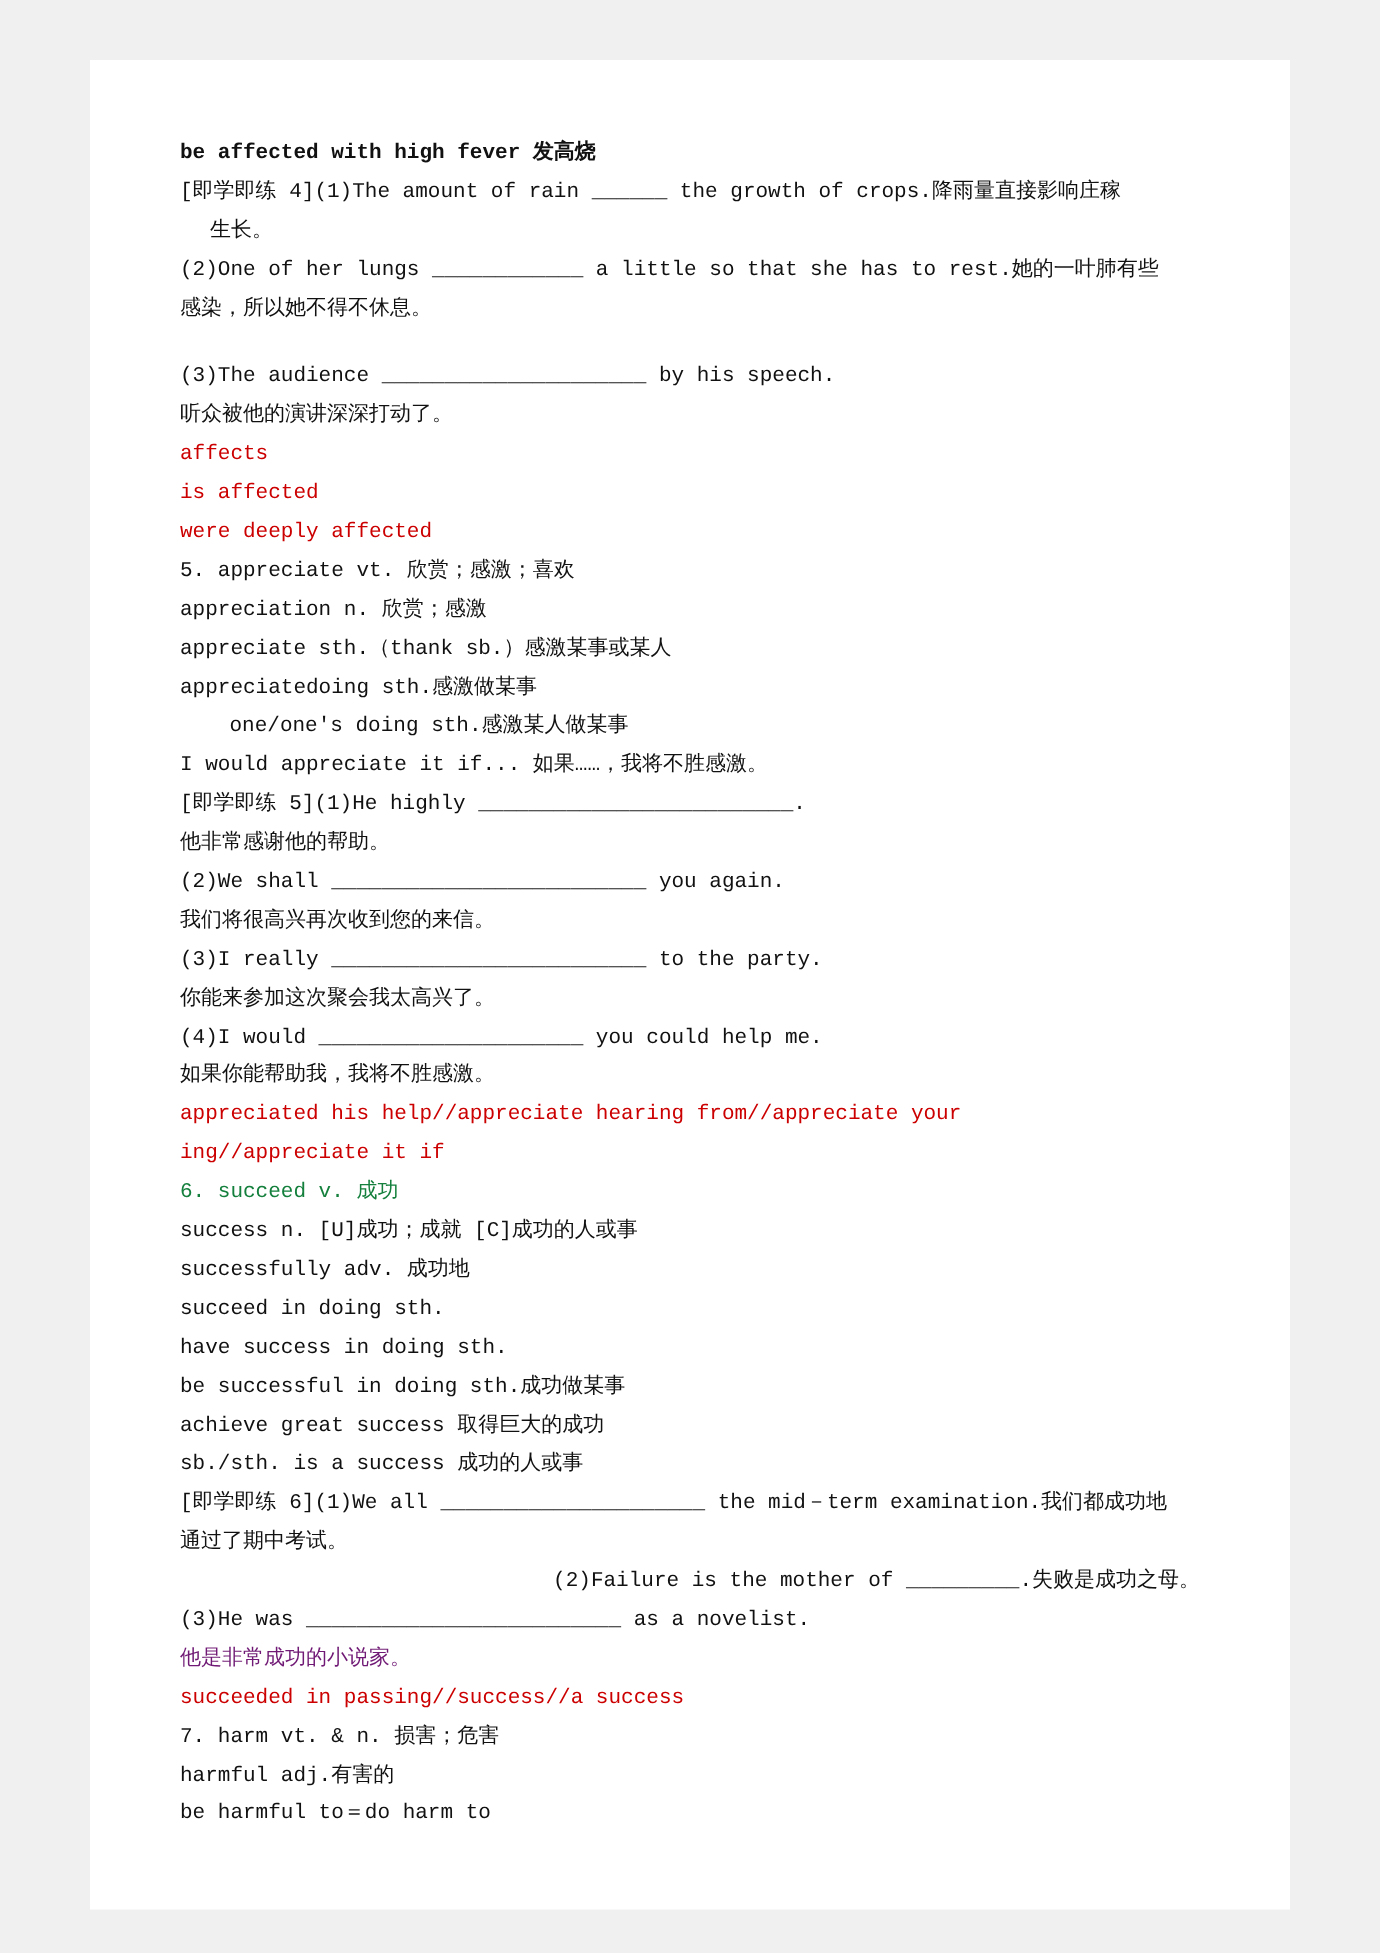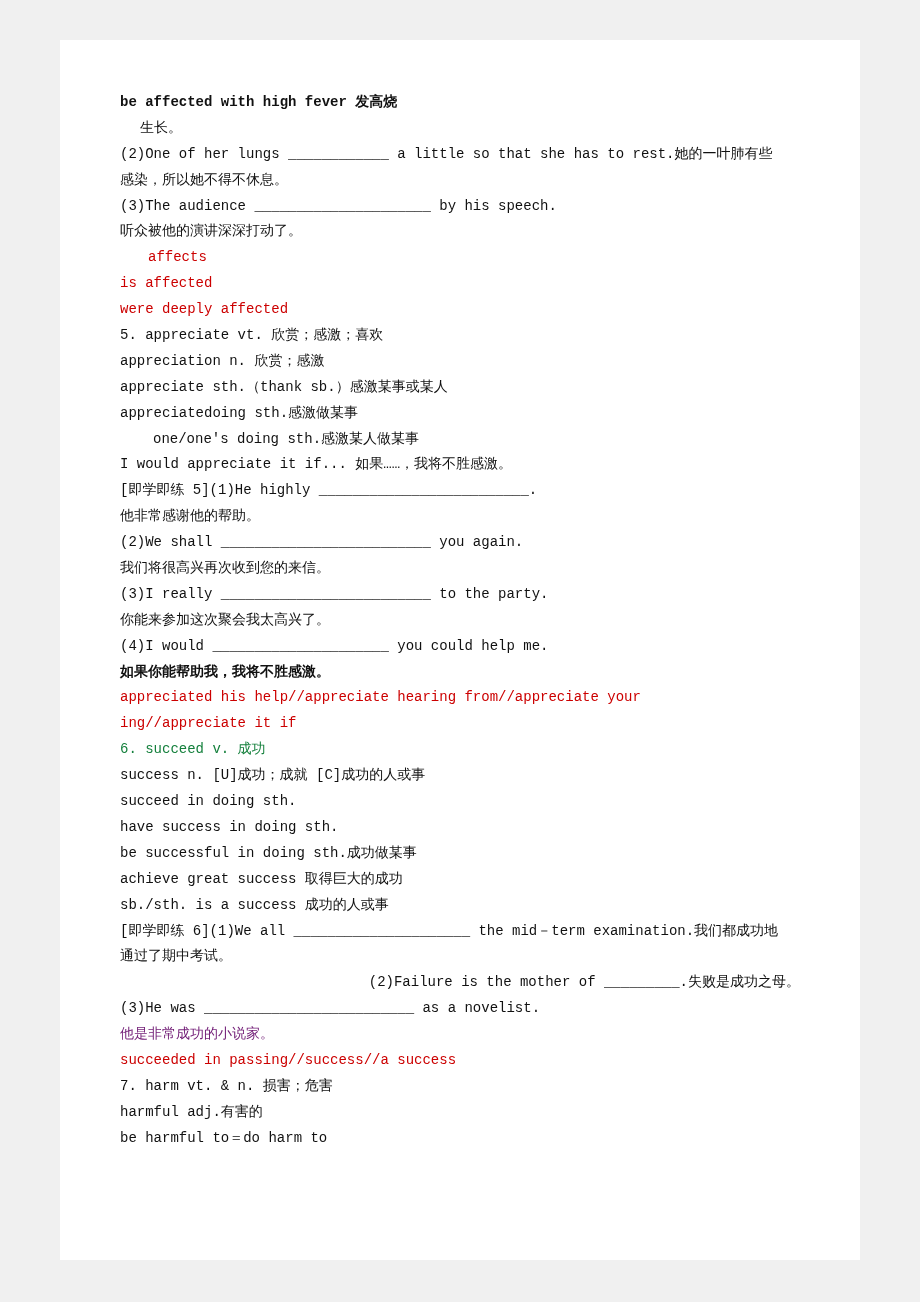--- a/index.html
+++ b/index.html
@@ -26,46 +26,48 @@
       margin-bottom: 0;
       line-height: 1.9;
     }
   </style>
 </head>
 <body>
 
 <div class="page">
   <div id="lines-container">
       <p style="line-height: 1.85; color: rgb(17, 17, 17); font-weight: bold;">be affected with high fever  发高烧</p>
+      <p style="line-height: 1.85; color: rgb(17, 17, 17);">  [即学即练 4](1)The amount of rain ______ the growth of crops.降雨量直接影响庄稼</p>
       <p style="line-height: 1.85; color: rgb(17, 17, 17); margin-left: 20px;">生长。</p>
       <p style="line-height: 1.85; color: rgb(17, 17, 17);">(2)One of her lungs ____________ a little so that she has to rest.她的一叶肺有些</p>
       <p style="line-height: 1.85; color: rgb(17, 17, 17);">感染，所以她不得不休息。</p>
-      <p style="line-height: 1.85; color: rgb(17, 17, 17);">(3)The audience _____________________ by his speech.</p>
+      <p style="line-height: 1.85; color: rgb(17, 17, 17); margin-top: 20px;">(3)The audience _____________________ by his speech.</p>
       <p style="line-height: 1.85; color: rgb(17, 17, 17);">听众被他的演讲深深打动了。</p>
-      <p style="line-height: 1.85; color: rgb(204, 0, 0); margin-left: 28px;">affects</p>
+      <p style="line-height: 1.85; color: rgb(204, 0, 0);">affects</p>
       <p style="line-height: 1.85; color: rgb(204, 0, 0);">is    affected</p>
       <p style="line-height: 1.85; color: rgb(204, 0, 0);">were deeply affected</p>
       <p style="line-height: 1.85; color: rgb(17, 17, 17);">5. appreciate vt. 欣赏；感激；喜欢</p>
       <p style="line-height: 1.85; color: rgb(17, 17, 17);">appreciation n.  欣赏；感激</p>
       <p style="line-height: 1.85; color: rgb(17, 17, 17);">appreciate sth.（thank sb.）感激某事或某人</p>
       <p style="line-height: 1.85; color: rgb(17, 17, 17);">appreciatedoing sth.感激做某事</p>
       <p style="line-height: 1.85; color: rgb(17, 17, 17); margin-left: 33px;">one/one's doing sth.感激某人做某事</p>
       <p style="line-height: 1.85; color: rgb(17, 17, 17);">I would appreciate it if... 如果……，我将不胜感激。</p>
       <p style="line-height: 1.85; color: rgb(17, 17, 17);">[即学即练 5](1)He highly _________________________.</p>
       <p style="line-height: 1.85; color: rgb(17, 17, 17);">他非常感谢他的帮助。</p>
       <p style="line-height: 1.85; color: rgb(17, 17, 17);">(2)We shall _________________________ you again.</p>
       <p style="line-height: 1.85; color: rgb(17, 17, 17);">我们将很高兴再次收到您的来信。</p>
       <p style="line-height: 1.85; color: rgb(17, 17, 17);">(3)I really _________________________ to the party.</p>
       <p style="line-height: 1.85; color: rgb(17, 17, 17);">你能来参加这次聚会我太高兴了。</p>
       <p style="line-height: 1.85; color: rgb(17, 17, 17);">(4)I would _____________________ you could help me.</p>
-      <p style="line-height: 1.85; color: rgb(17, 17, 17); font-weight: bold;">如果你能帮助我，我将不胜感激。</p>
+      <p style="line-height: 1.85; color: rgb(17, 17, 17);">如果你能帮助我，我将不胜感激。</p>
       <p style="line-height: 1.85; color: rgb(204, 0, 0);">appreciated   his   help//appreciate   hearing   from//appreciate   your</p>
       <p style="line-height: 1.85; color: rgb(204, 0, 0);">ing//appreciate   it   if</p>
       <p style="line-height: 1.85; color: #15803d;">6. succeed v. 成功</p>
       <p style="line-height: 1.85; color: rgb(17, 17, 17);">success n. [U]成功；成就  [C]成功的人或事</p>
+      <p style="line-height: 1.85; color: rgb(17, 17, 17);">successfully adv.  成功地</p>
       <p style="line-height: 1.85; color: rgb(17, 17, 17);">succeed in doing sth.</p>
       <p style="line-height: 1.85; color: rgb(17, 17, 17);">have success in doing sth.</p>
       <p style="line-height: 1.85; color: rgb(17, 17, 17);">be successful in doing sth.成功做某事</p>
       <p style="line-height: 1.85; color: rgb(17, 17, 17);">achieve great success 取得巨大的成功</p>
       <p style="line-height: 1.85; color: rgb(17, 17, 17);">sb./sth. is a success 成功的人或事</p>
       <p style="line-height: 1.85; color: rgb(17, 17, 17);">  [即学即练 6](1)We all _____________________ the mid－term examination.我们都成功地</p>
       <p style="line-height: 1.85; color: rgb(17, 17, 17);">通过了期中考试。</p>
       <p style="line-height: 1.85; color: rgb(17, 17, 17); text-align: right;">(2)Failure is the mother of _________.失败是成功之母。</p>
       <p style="line-height: 1.85; color: rgb(17, 17, 17);">(3)He was _________________________ as a novelist.</p>
       <p style="line-height: 1.85; color: #701a75;">他是非常成功的小说家。</p>

